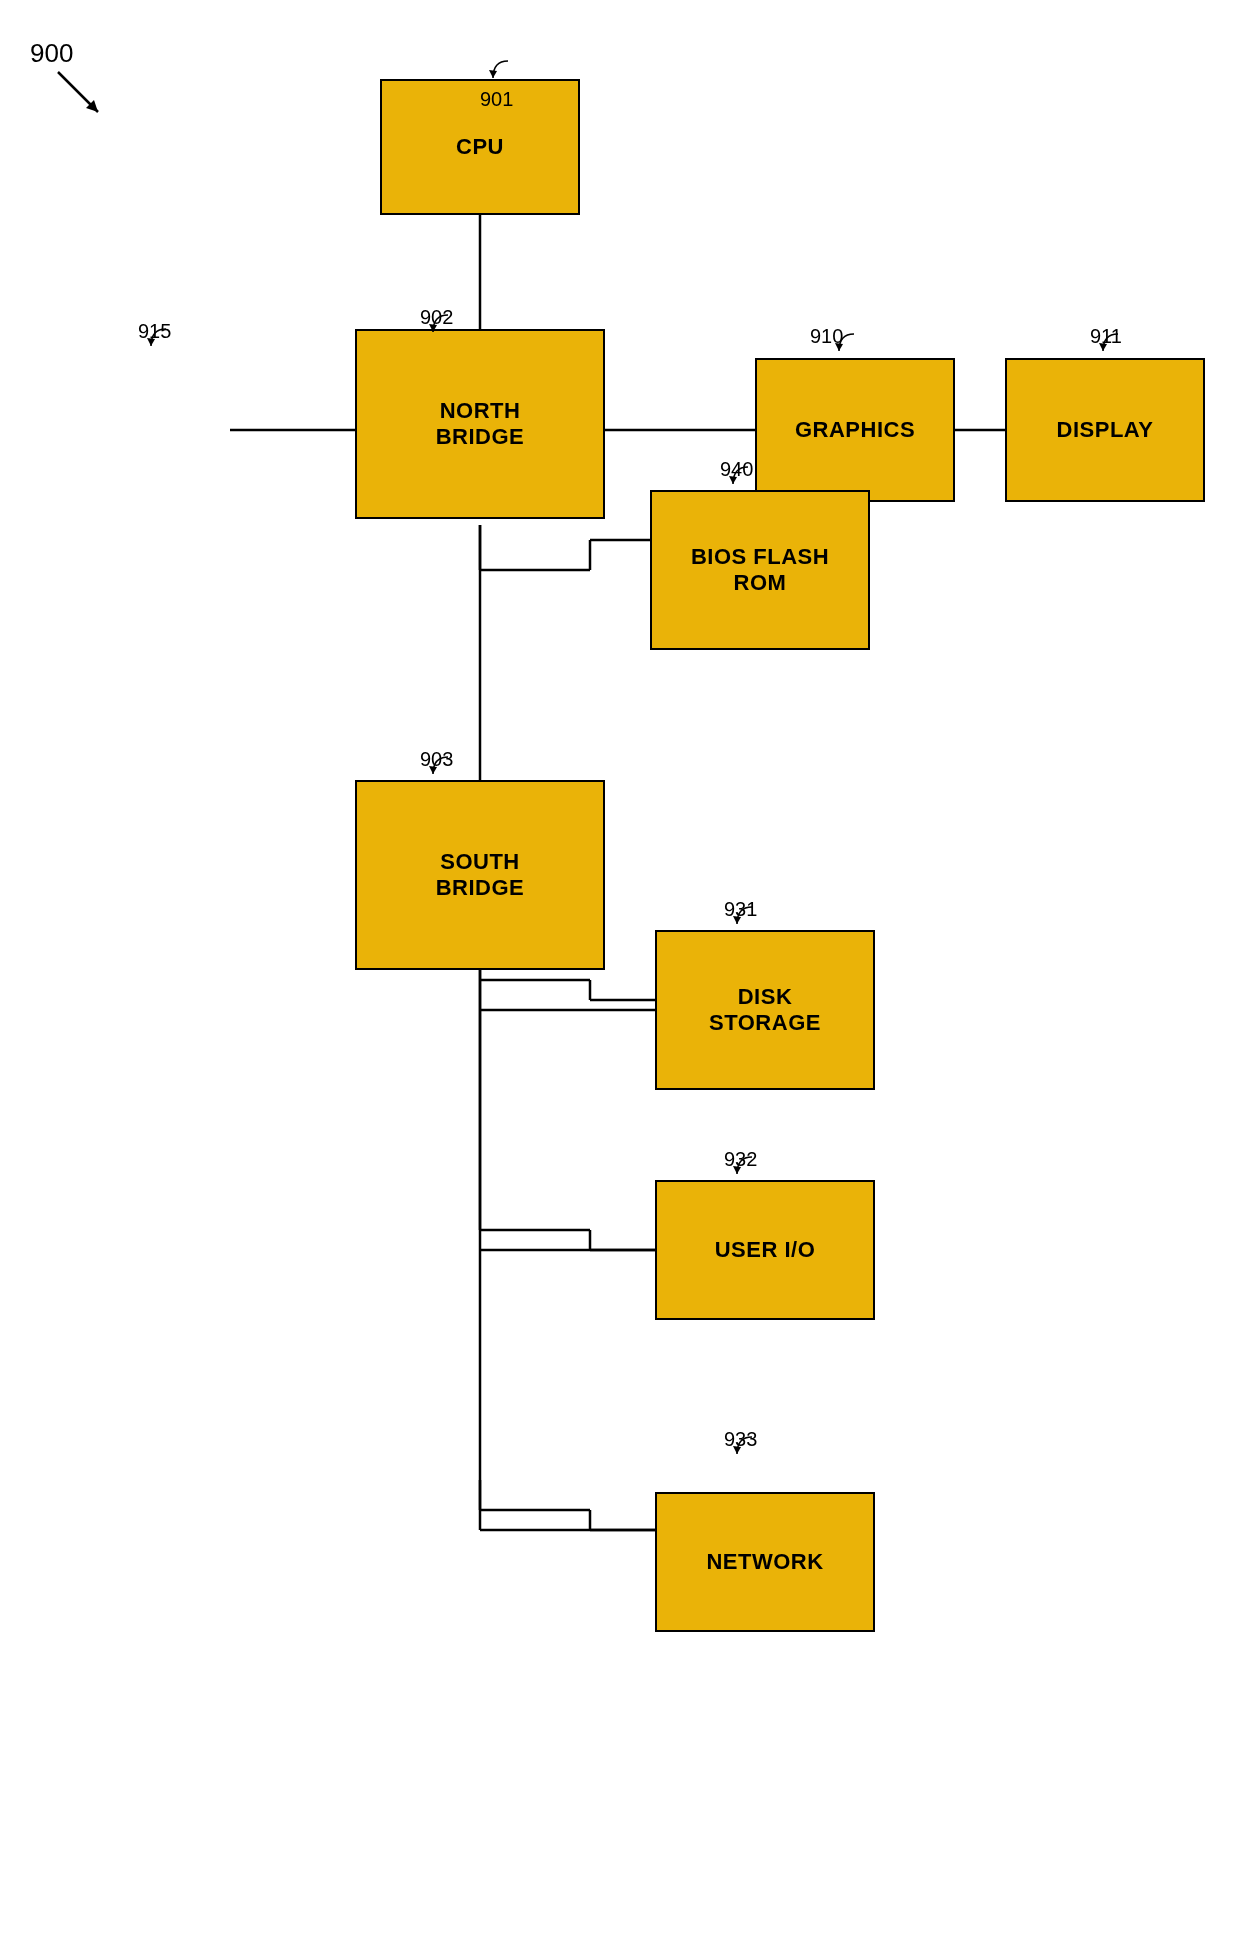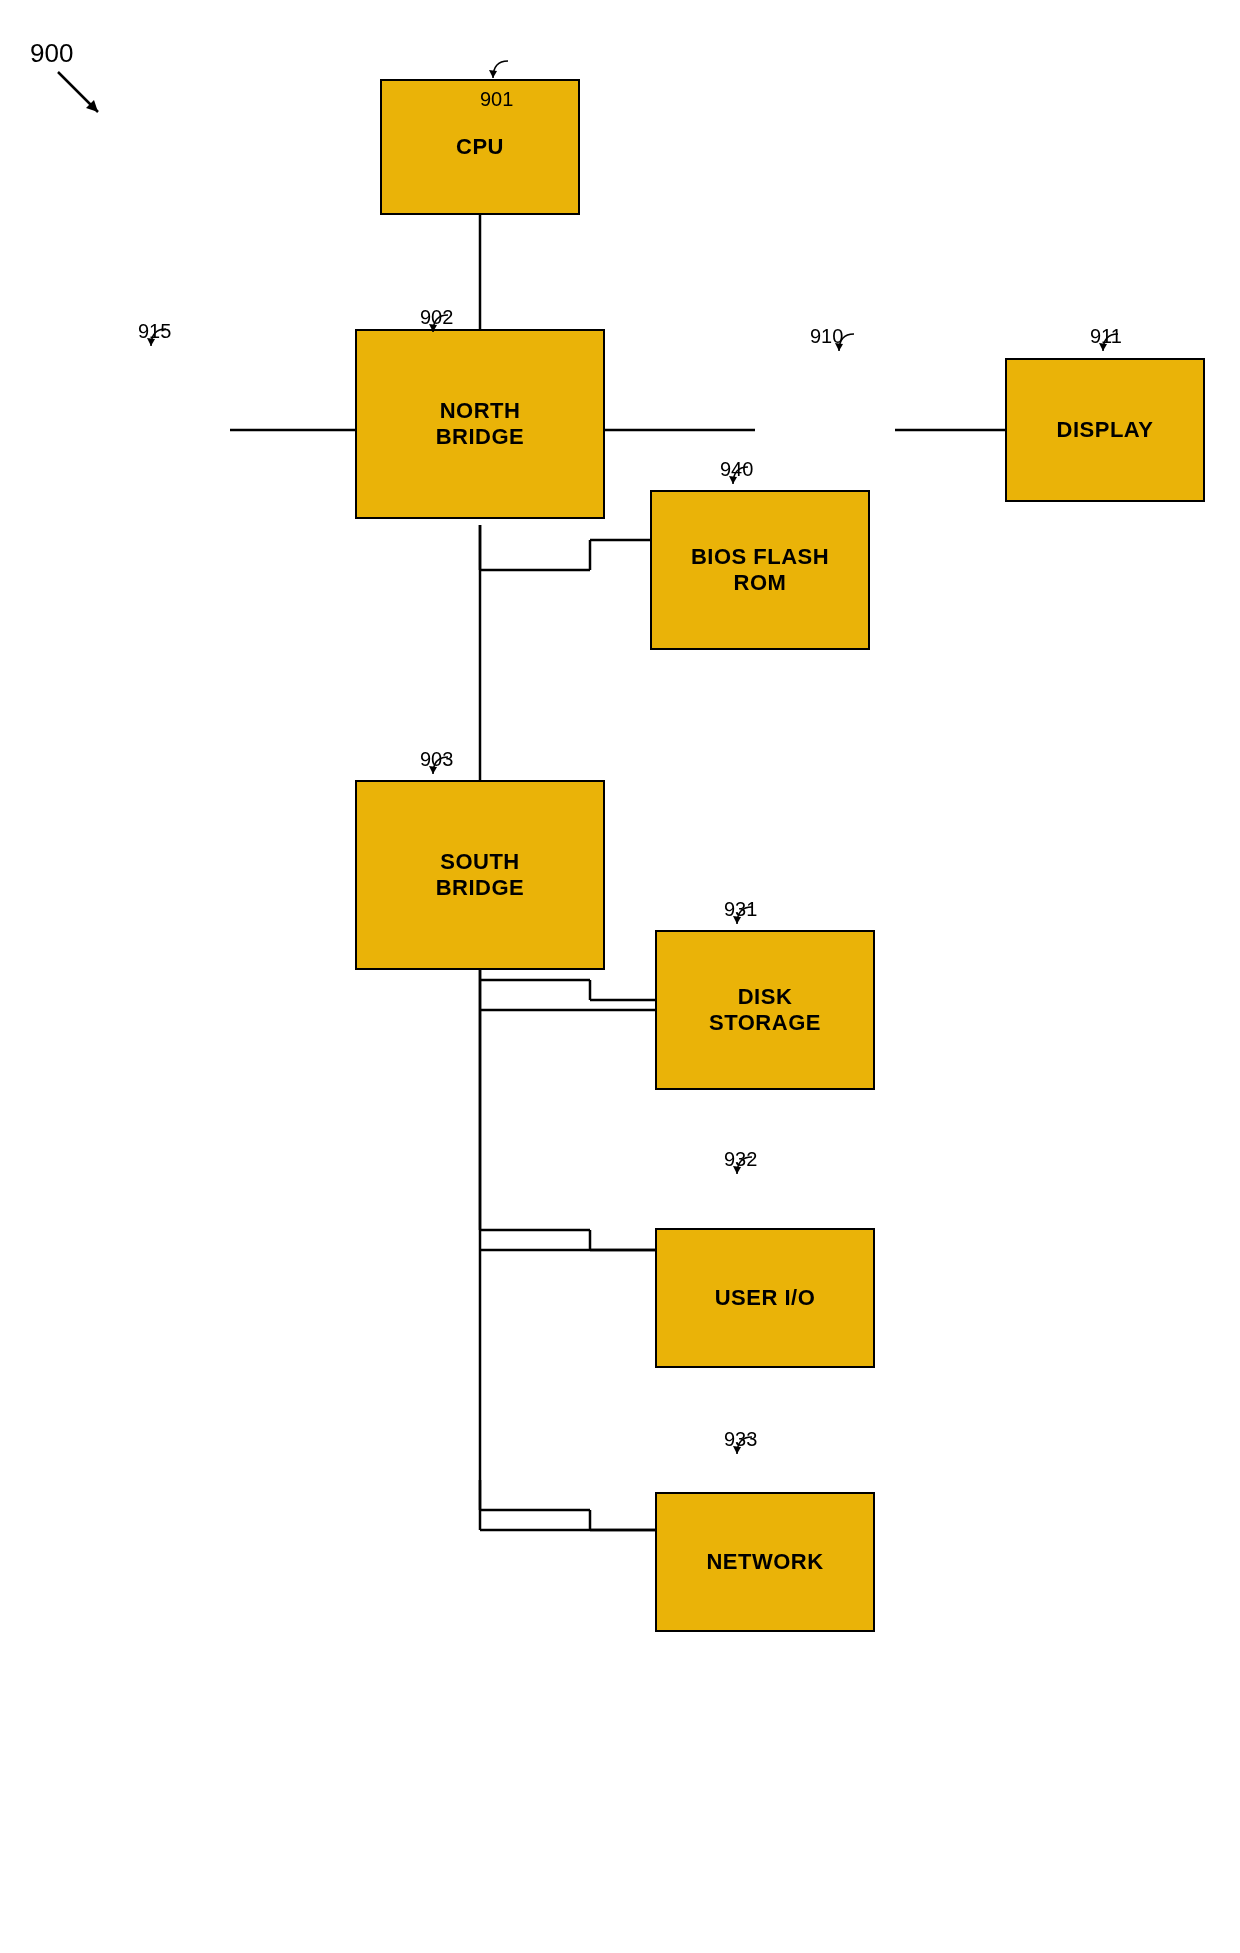--- a/index.html
+++ b/index.html
@@ -119,20 +119,23 @@
     <polygon points="5,22 1,14 9,15" fill="#000"></polygon>
   </svg>
 
 
   <span class="label" style="left:138px; top:320px;">915</span>
   <svg style="position:absolute;left:146px;top:324px;" width="40" height="30">
     <path d="M 20,5 Q 5,5 5,22" stroke="#000" stroke-width="1.5" fill="none"></path>
     <polygon points="5,22 1,14 9,15" fill="#000"></polygon>
   </svg>
 
+  <div class="box" style="left:755px; top:358px; width:200px; height:144px;">
+    <span>GRAPHICS</span>
+  </div>
 
   <span class="label" style="left:810px; top:325px;">910</span>
   <svg style="position:absolute;left:834px;top:329px;" width="40" height="30">
     <path d="M 20,5 Q 5,5 5,22" stroke="#000" stroke-width="1.5" fill="none"></path>
     <polygon points="5,22 1,14 9,15" fill="#000"></polygon>
   </svg>
 
   <div class="box" style="left:1005px; top:358px; width:200px; height:144px;">
     <span>DISPLAY</span>
   </div>
@@ -169,21 +172,21 @@
     <span style="white-space:pre-line;">DISK
 STORAGE</span>
   </div>
 
   <span class="label" style="left:724px; top:898px;">931</span>
   <svg style="position:absolute;left:732px;top:902px;" width="40" height="30">
     <path d="M 20,5 Q 5,5 5,22" stroke="#000" stroke-width="1.5" fill="none"></path>
     <polygon points="5,22 1,14 9,15" fill="#000"></polygon>
   </svg>
 
-  <div class="box" style="left:655px; top:1228px; width:220px; height:140px;text-align:right;">
+  <div class="box" style="left:655px; top:1180px; width:220px; height:140px;text-align:right;">
     <span>USER I/O</span>
   </div>
 
   <span class="label" style="left:724px; top:1148px;">932</span>
   <svg style="position:absolute;left:732px;top:1152px;" width="40" height="30">
     <path d="M 20,5 Q 5,5 5,22" stroke="#000" stroke-width="1.5" fill="none"></path>
     <polygon points="5,22 1,14 9,15" fill="#000"></polygon>
   </svg>
 
   <div class="box" style="left:655px; top:1460px; width:220px; height:140px;margin-top:32px;">

